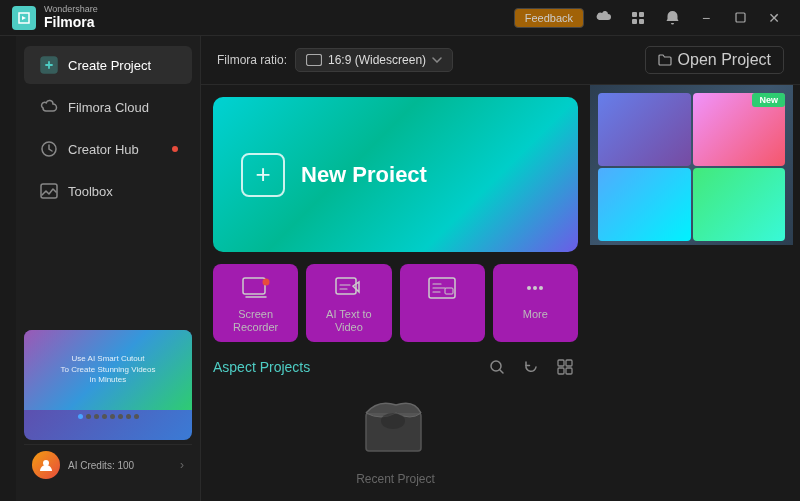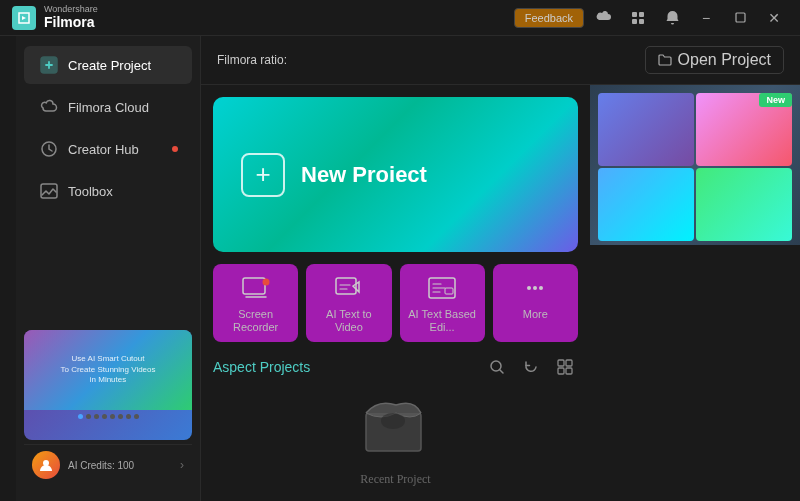--- a/index.html
+++ b/index.html
@@ -356,32 +356,31 @@
       font-size: 16px;
     }
 
     .empty-projects {
       flex: 1;
       display: flex;
       flex-direction: column;
       align-items: center;
       justify-content: center;
       gap: 16px;
-      font-family: Liberation Serif, serif;
     }
     .empty-label {
       font-size: 12px;
       color: #666;
     }
 
     
     .right-panel {
       width: 210px;
       flex-shrink: 0;
-      padding: 0 0 12px 0;
+      padding: 0 7px 12px 0;
       overflow: hidden;
     }
     .featured-card {
       width: 100%;
       height: 160px;
       background: #252525;
       border-radius: 0;
       overflow: hidden;
       position: relative;
     }
@@ -536,20 +535,29 @@
         <span class="sidebar-chevron">›</span>
       </div>
     </div>
   </div>
 
   <div class="content-area">
 
     <div class="content-toolbar">
       <div class="aspect-ratio-selector">
         <span>Filmora ratio:</span>
+        <div class="aspect-dropdown">
+          <svg width="16" height="12" viewBox="0 0 16 12" fill="none">
+            <rect x="0.5" y="0.5" width="15" height="11" rx="2" stroke="#aaa" stroke-width="1.2" fill="none"></rect>
+          </svg>
+          <span>16:9 (Widescreen)</span>
+          <svg width="10" height="6" viewBox="0 0 10 6" fill="none">
+            <path d="M1 1l4 4 4-4" stroke="#888" stroke-width="1.5" stroke-linecap="round"></path>
+          </svg>
+        </div>
       </div>
       <button class="open-project-btn">
         <svg width="14" height="12" viewBox="0 0 14 12" fill="none">
           <path d="M1 2a1 1 0 011-1h3l1.5 2H12a1 1 0 011 1v6a1 1 0 01-1 1H2a1 1 0 01-1-1V2z" stroke="#aaa" stroke-width="1.2" fill="none"></path>
         </svg>
         <span>Open Project</span>
       </button>
     </div>
 
     <div class="content-main">
@@ -583,21 +591,20 @@
             <span class="quick-tool-label">AI Text to Video</span>
           </div>
           <div class="quick-tool">
             <div class="quick-tool-icon">
               <svg width="28" height="22" viewBox="0 0 28 22" fill="none">
                 <rect x="1" y="1" width="26" height="20" rx="2" stroke="#ccc" stroke-width="1.5" fill="none"></rect>
                 <path d="M5 7h8M5 11h12M5 15h7" stroke="#ccc" stroke-width="1.2" stroke-linecap="round"></path>
                 <rect x="17" y="11" width="8" height="6" rx="1" stroke="#ccc" stroke-width="1" fill="none"></rect>
               </svg>
             </div>
-            <span class="quick-tool-label">AI Text Based Edi...</span>
           </div>
           <div class="quick-tool">
             <div class="quick-tool-icon">
               <svg width="28" height="22" viewBox="0 0 28 22" fill="none">
                 <circle cx="8" cy="11" r="2" fill="#ccc"></circle>
                 <circle cx="14" cy="11" r="2" fill="#ccc"></circle>
                 <circle cx="20" cy="11" r="2" fill="#ccc"></circle>
               </svg>
             </div>
             <span class="quick-tool-label">More</span>

